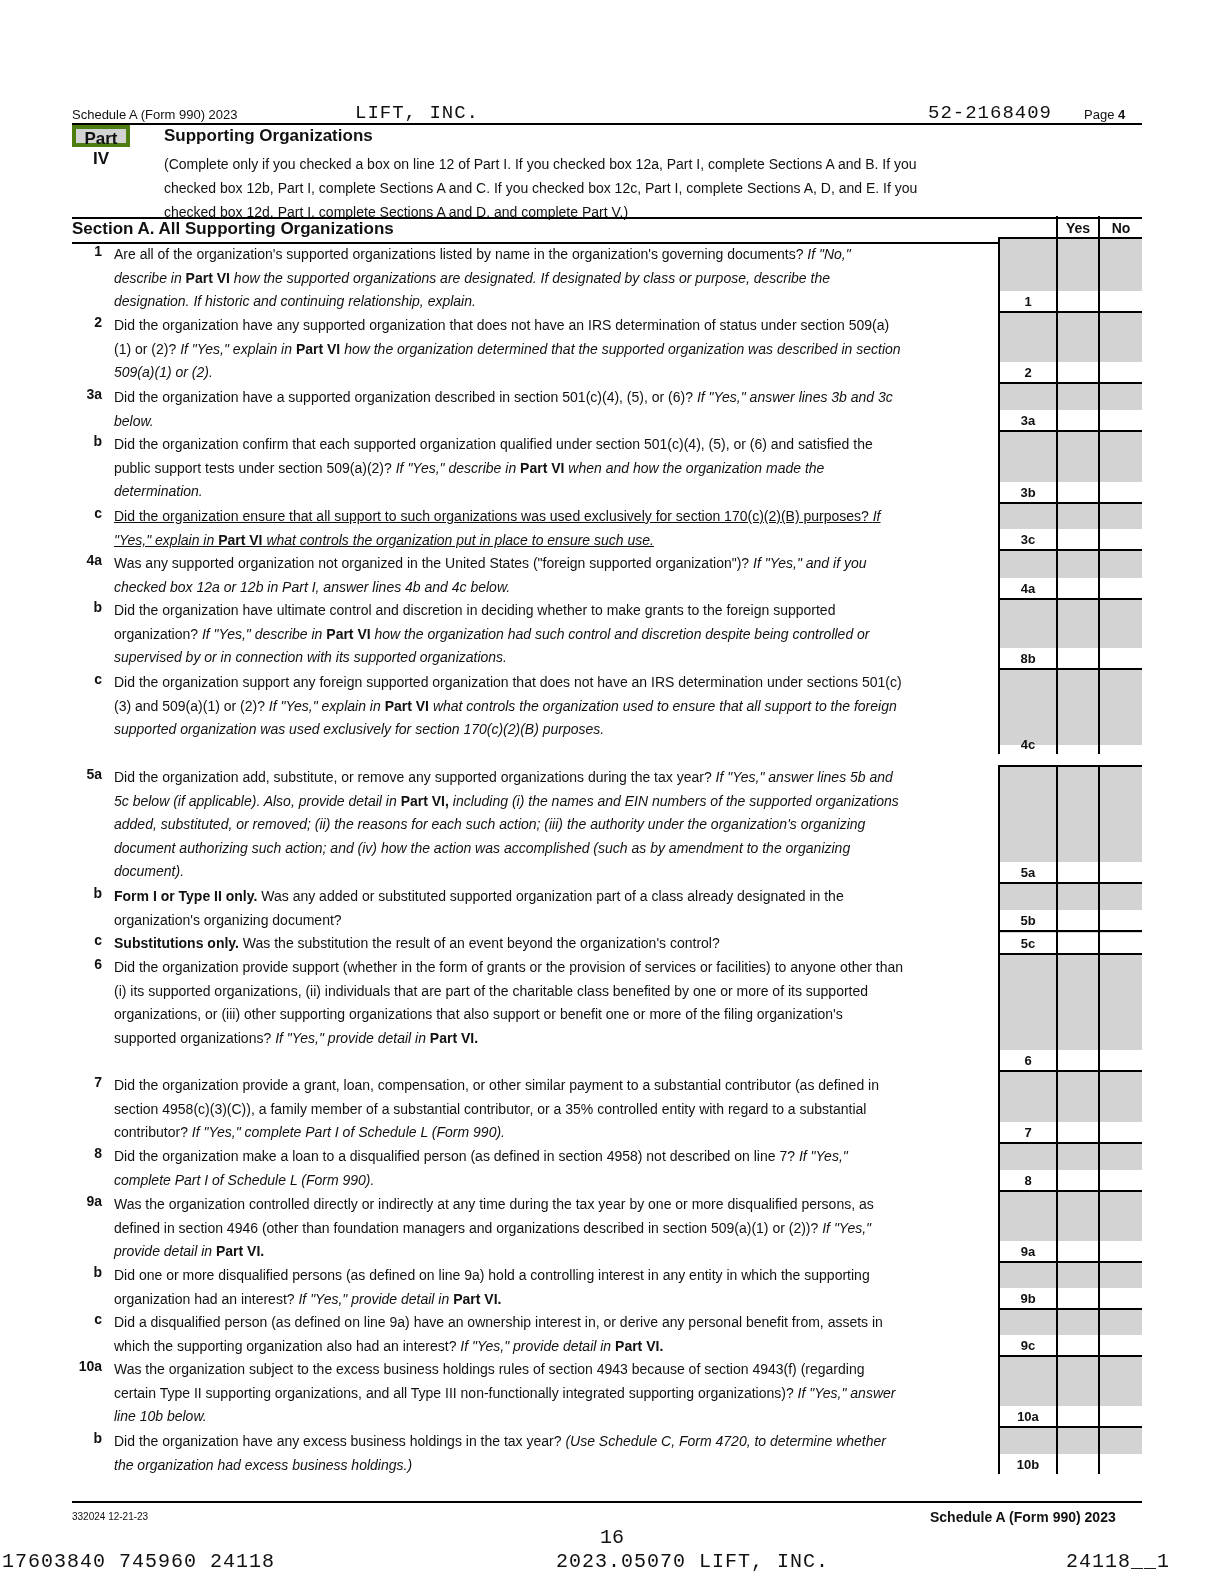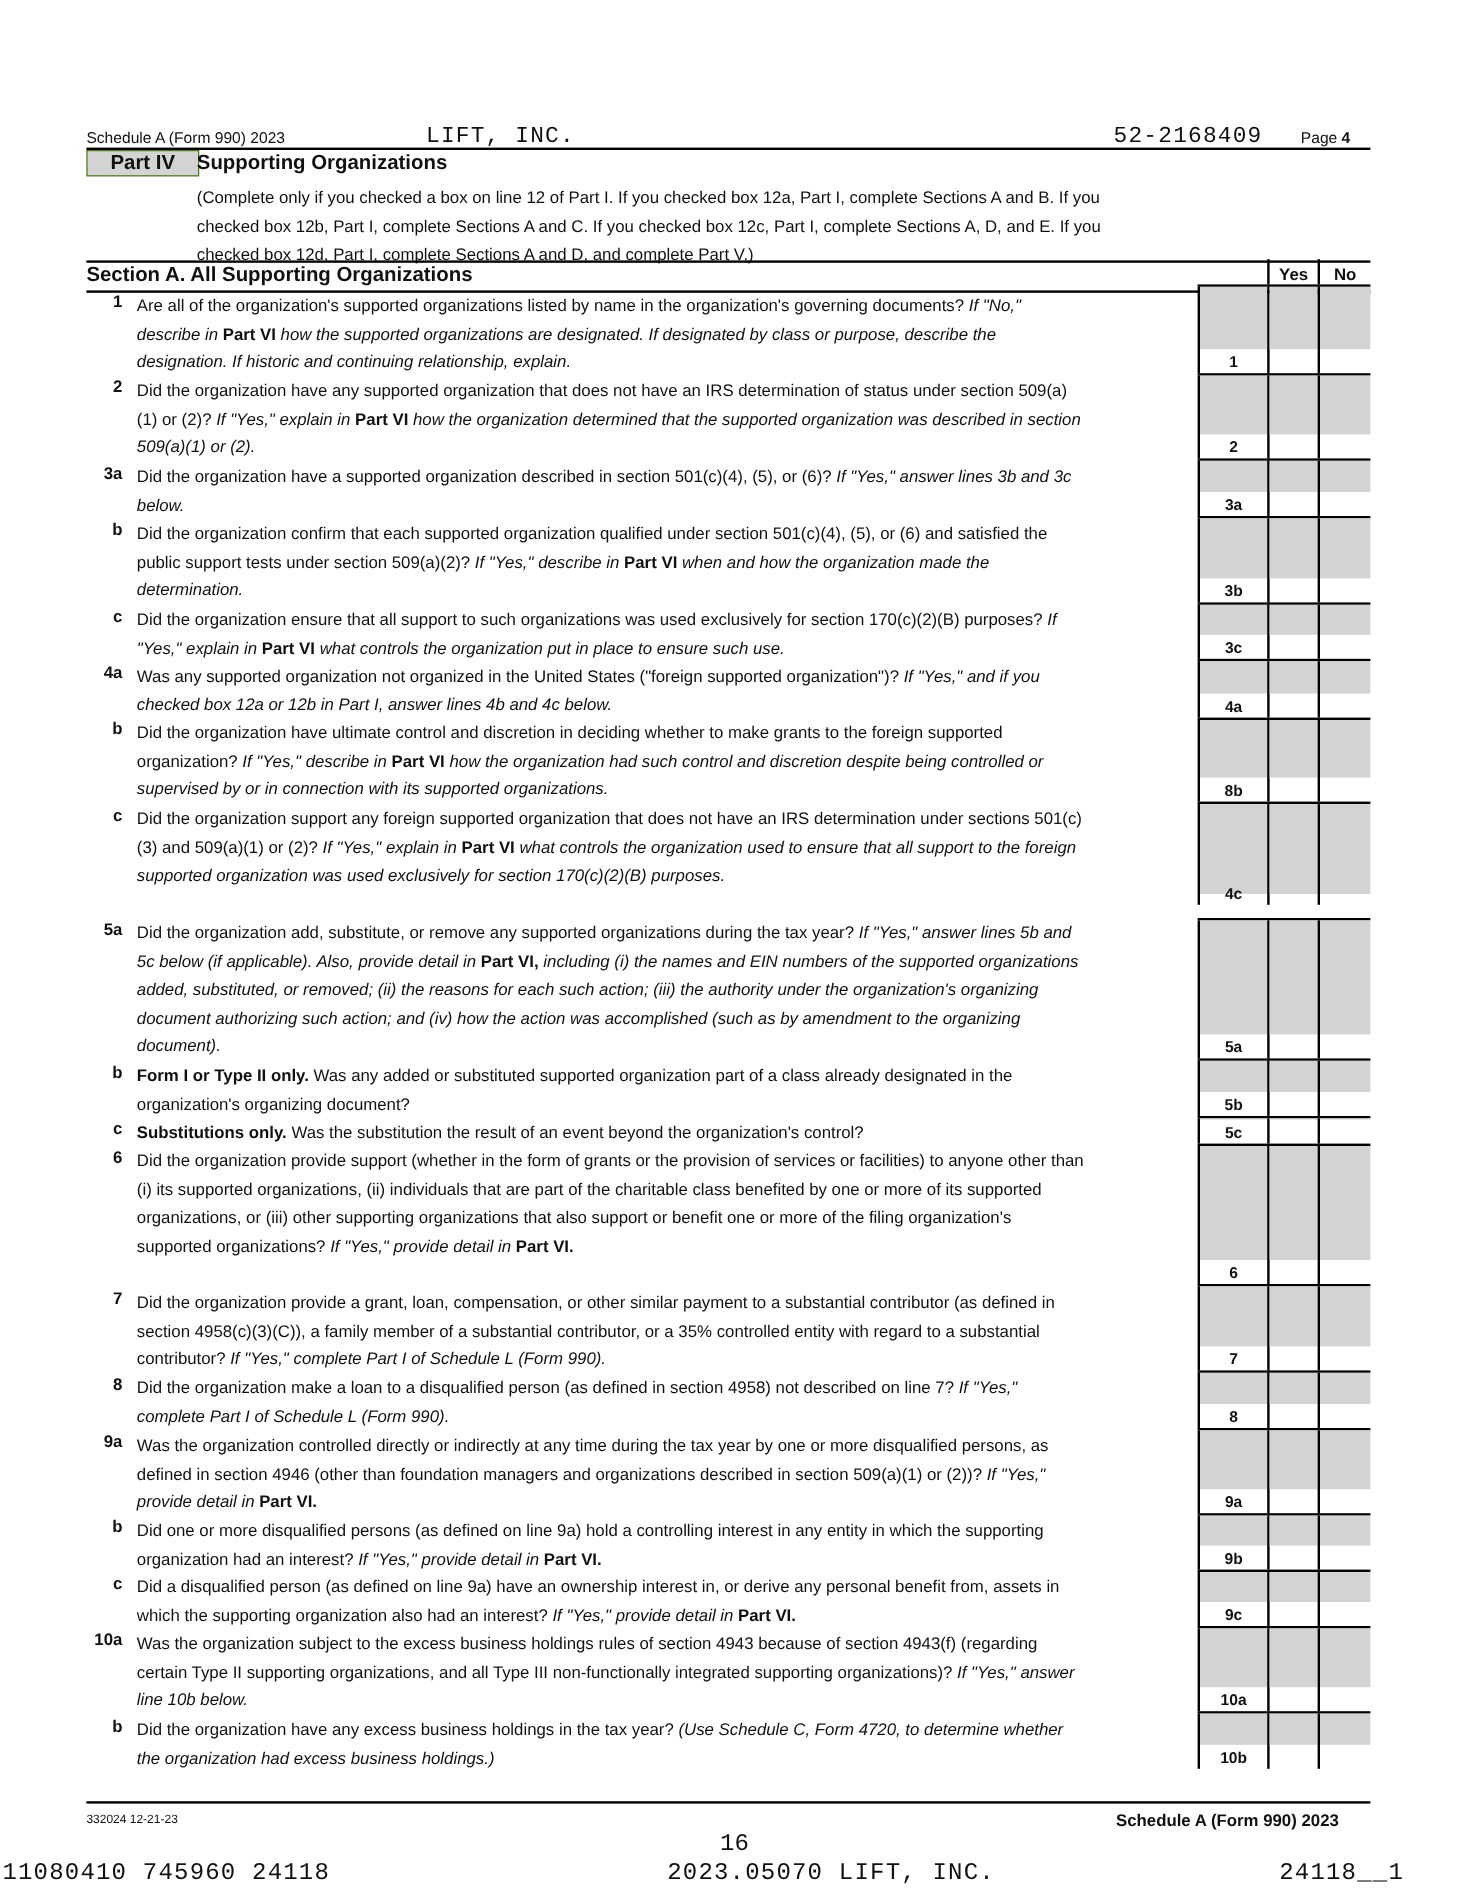--- a/index.html
+++ b/index.html
@@ -4,21 +4,21 @@
 <style>
   html, body { margin: 0; padding: 0; background: #ffffff; }
   body { width: 1224px; height: 1584px; position: relative; overflow: hidden; font-family: "Liberation Sans", sans-serif; color: #111; }
   .abs { position: absolute; margin-top: 28px; }
   .hdr-left { left: 72px; top: 79px; font-size: 13px; }
   .hdr-name { left: 355px; top: 74px; font-family: "Liberation Mono", monospace; font-size: 19px; letter-spacing: 1px; }
   .hdr-ein { left: 928px; top: 74px; font-family: "Liberation Mono", monospace; font-size: 19px; letter-spacing: 1px; }
   .hdr-page { left: 1084px; top: 79px; font-size: 13px; }
   .hdr-page b { font-weight: bold; }
   .rule-top { left: 72px; top: 95px; width: 1070px; height: 2px; background: #000; }
-  .part-box { left: 72px; top: 97px; width: 94px; height: 22px; background: #d3d3d3; border: 1px solid #4d7c0f; box-sizing: border-box; font-weight: bold; font-size: 17px; text-align: center; line-height: 20px; }
+  .part-box { left: 72px; top: 97px; width: 58px; height: 22px; background: #d3d3d3; border: 4px solid #4d7c0f; box-sizing: border-box; font-weight: bold; font-size: 17px; text-align: center; line-height: 20px; }
   .part-title { left: 164px; top: 98px; font-weight: bold; font-size: 17px; }
   .part-inst { left: 164px; top: 124px; width: 780px; font-size: 14px; line-height: 24px; }
   .rule-mid { left: 72px; top: 189px; width: 1070px; height: 2px; background: #000; }
   .section-title { left: 72px; top: 191px; font-weight: bold; font-size: 17px; }
   .rule-sec { left: 72px; top: 214px; width: 1070px; height: 2px; background: #000; }
 
   .q-num { position: absolute; font-weight: bold; font-size: 14px; text-align: right; width: 32px; left: 70px; }
   .q-text { position: absolute; left: 114px; width: 790px; font-size: 14px; line-height: 23.6px; }
   .q-text i { font-style: italic; }
   .q-text b { font-weight: bold; }
@@ -57,21 +57,21 @@
 <div id="questions">
     <div class="q-num" style="top: 243px;">1</div>
     <div class="q-text" style="top: 243px;"><span>Are all of the organization's supported organizations listed by name in the organization's governing documents?</span> <i>If "No," describe in</i> <b>Part VI</b> <i>how the supported organizations are designated. If designated by class or purpose, describe the designation. If historic and continuing relationship, explain.</i></div>
     <div class="q-num" style="top: 314px;">2</div>
     <div class="q-text" style="top: 314px;"><span>Did the organization have any supported organization that does not have an IRS determination of status under section 509(a)(1) or (2)?</span> <i>If "Yes," explain in</i> <b>Part VI</b> <i>how the organization determined that the supported organization was described in section 509(a)(1) or (2).</i></div>
     <div class="q-num" style="top: 386px;">3a</div>
     <div class="q-text" style="top: 386px;"><span>Did the organization have a supported organization described in section 501(c)(4), (5), or (6)?</span> <i>If "Yes," answer lines 3b and 3c below.</i></div>
     <div class="q-num" style="top: 433px;">b</div>
     <div class="q-text" style="top: 433px;"><span>Did the organization confirm that each supported organization qualified under section 501(c)(4), (5), or (6) and satisfied the public support tests under section 509(a)(2)?</span> <i>If "Yes," describe in</i> <b>Part VI</b> <i>when and how the organization made the determination.</i></div>
     <div class="q-num" style="top: 505px;">c</div>
-    <div class="q-text" style="top: 505px;"><span>Did the organization ensure that all support to such organizations was used exclusively for section 170(c)(2)(B) purposes?</span> <i>If "Yes," explain in</i> <b>Part VI</b> <i>what controls the organization put in place to ensure such use.</i></div>
+    <div class="q-text" style="top: 505px; text-decoration: underline;"><span>Did the organization ensure that all support to such organizations was used exclusively for section 170(c)(2)(B) purposes?</span> <i>If "Yes," explain in</i> <b>Part VI</b> <i>what controls the organization put in place to ensure such use.</i></div>
     <div class="q-num" style="top: 552px;">4a</div>
     <div class="q-text" style="top: 552px;"><span>Was any supported organization not organized in the United States ("foreign supported organization")?</span> <i>If "Yes," and if you checked box 12a or 12b in Part I, answer lines 4b and 4c below.</i></div>
     <div class="q-num" style="top: 599px;">b</div>
     <div class="q-text" style="top: 599px;"><span>Did the organization have ultimate control and discretion in deciding whether to make grants to the foreign supported organization?</span> <i>If "Yes," describe in</i> <b>Part VI</b> <i>how the organization had such control and discretion despite being controlled or supervised by or in connection with its supported organizations.</i></div>
     <div class="q-num" style="top: 671px;">c</div>
     <div class="q-text" style="top: 671px;"><span>Did the organization support any foreign supported organization that does not have an IRS determination under sections 501(c)(3) and 509(a)(1) or (2)?</span> <i>If "Yes," explain in</i> <b>Part VI</b> <i>what controls the organization used to ensure that all support to the foreign supported organization was used exclusively for section 170(c)(2)(B) purposes.</i></div>
     <div class="q-num" style="top: 766px;">5a</div>
     <div class="q-text" style="top: 766px;"><span>Did the organization add, substitute, or remove any supported organizations during the tax year?</span> <i>If "Yes," answer lines 5b and 5c below (if applicable). Also, provide detail in</i> <b>Part VI,</b> <i>including (i) the names and EIN numbers of the supported organizations added, substituted, or removed; (ii) the reasons for each such action; (iii) the authority under the organization's organizing document authorizing such action; and (iv) how the action was accomplished (such as by amendment to the organizing document).</i></div>
     <div class="q-num" style="top: 885px;">b</div>
     <div class="q-text" style="top: 885px;"><b>Form I or Type II only.</b> <span>Was any added or substituted supported organization part of a class already designated in the organization's organizing document?</span></div>
@@ -363,15 +363,15 @@
         <div class="shade" style="height: 26px;"></div>
         <div class="lbl"></div>
       </div>
     </div>
   </div>
 
 <div class="abs rule-bot"></div>
 <div class="abs foot-code">332024  12-21-23</div>
 <div class="abs foot-sched">Schedule A (Form 990) 2023</div>
 <div class="abs pg-num">16</div>
-<div class="abs batch-l">11080410 745960 24118</div>
+<div class="abs batch-l">17603840 745960 24118</div>
 <div class="abs batch-c">2023.05070 LIFT, INC.</div>
 <div class="abs batch-r">24118__1</div>
 
 </body></html>

